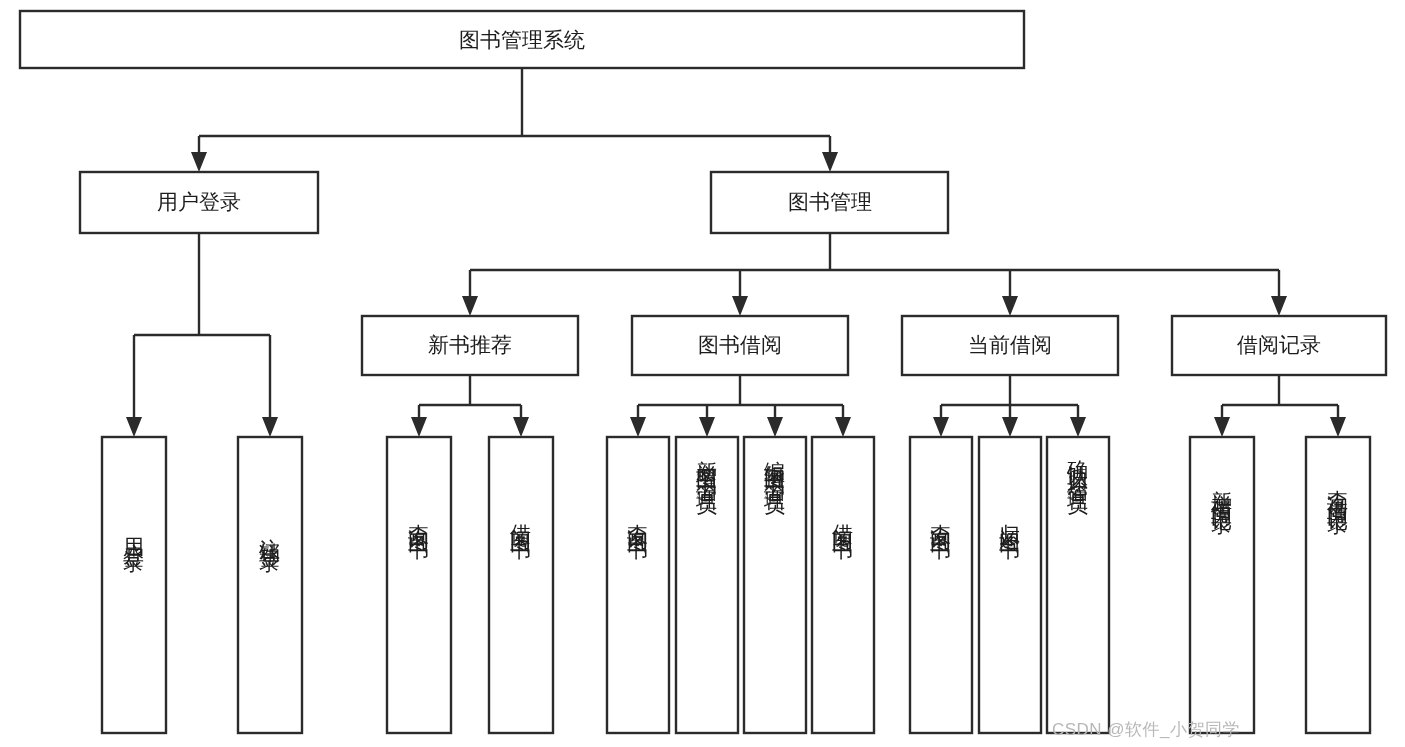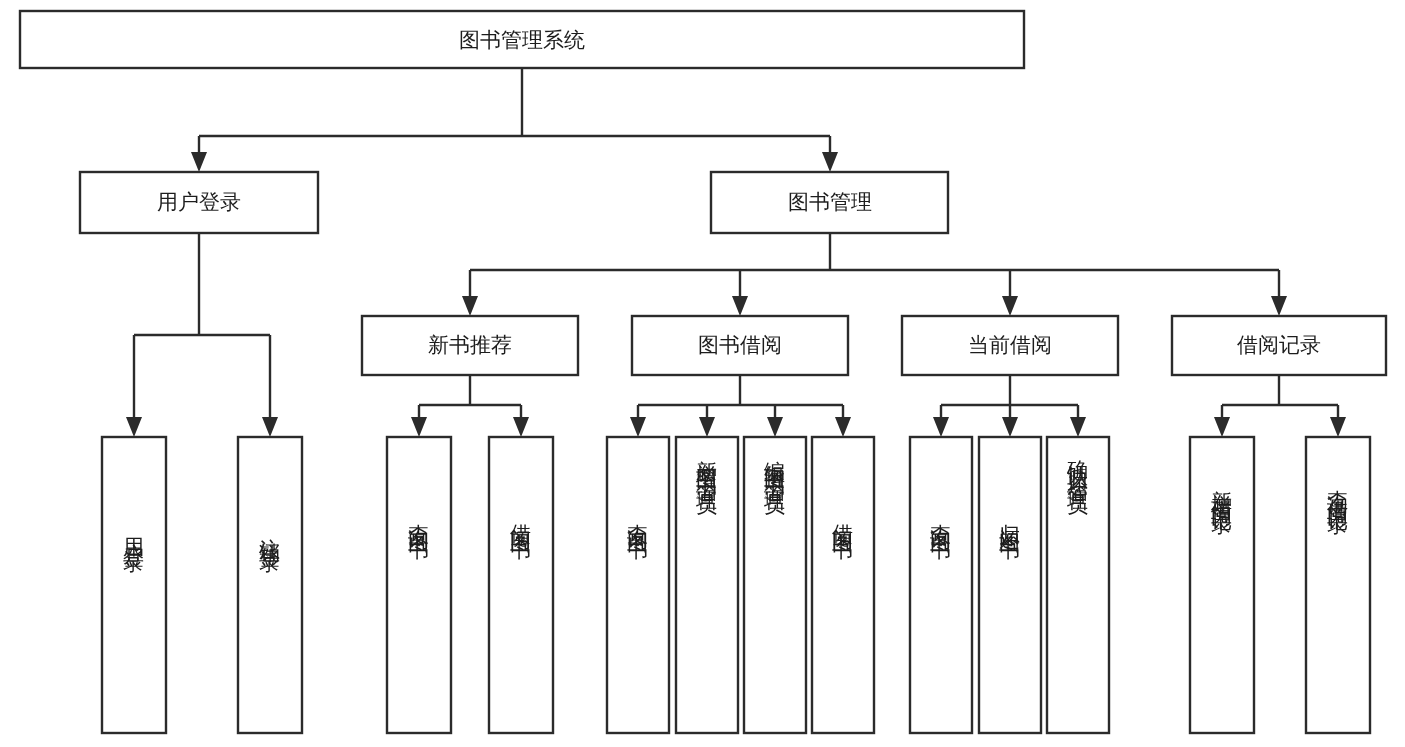--- a/index.html
+++ b/index.html
@@ -252,14 +252,15 @@
     <span class="leaf-label" style="margin-top:6px;">确认归还（管理员）</span>
   </div>
 
   <div class="leaf-label-wrap" style="left:1190px; top:437px; width:64px; height:296px;">
     <span class="leaf-label" style="margin-top:36px;">新增借阅记录</span>
   </div>
   <div class="leaf-label-wrap" style="left:1306px; top:437px; width:64px; height:296px;">
     <span class="leaf-label" style="margin-top:36px;">查询借阅记录</span>
   </div>
 
+  <div class="watermark">CSDN @软件_小贺同学</div>
 
 </div>
 
 </body></html>

